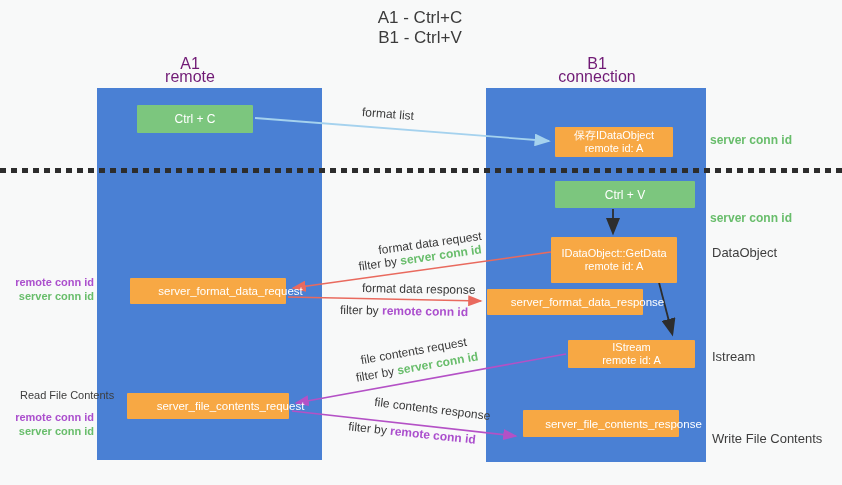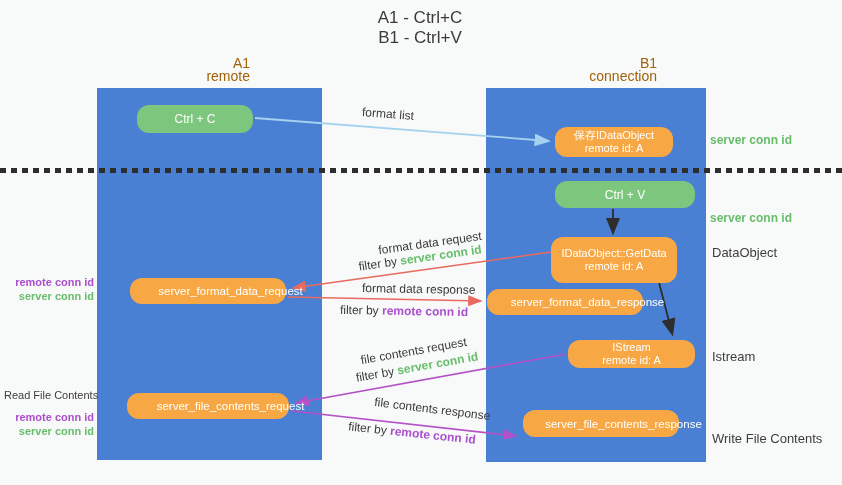--- a/index.html
+++ b/index.html
@@ -5,31 +5,31 @@
   html,body{margin:0;padding:0;}
   body{font-family:"Liberation Sans",sans-serif;background:#eee;}
   .stage{position:relative;width:842px;height:485px;background:#f8f9f9;overflow:hidden;}
 
   .col{position:absolute;background:#4a80d4;}
   .col-left{left:97px;top:88px;width:225px;height:372px;}
   .col-right{left:486px;top:88px;width:220px;height:374px;}
 
   .title{position:absolute;left:320px;top:8px;width:200px;text-align:center;
          font-size:17px;line-height:20px;color:#3b3b3b;}
-  .col-head{position:absolute;text-align:right;font-size:14px;line-height:13px;color:#a16207;}
+  .col-head{position:absolute;text-align:center;font-size:16px;line-height:13px;color:#701a75;}
   .col-head.left{left:130px;top:57px;width:120px;}
   .col-head.right{left:537px;top:57px;width:120px;}
 
   .dotted{position:absolute;left:0;top:168px;width:842px;height:5px;
           background:repeating-linear-gradient(90deg,#2d2d2d 0 6px,transparent 6px 11px);}
 
   .overlay{position:absolute;left:0;top:0;z-index:3;pointer-events:none;}
 
   .node{position:absolute;z-index:4;display:flex;flex-direction:column;align-items:center;
-        justify-content:center;color:#fff;text-align:center;border-radius:12px;}
+        justify-content:center;color:#fff;text-align:center;border-radius:1px;}
   .node.green{background:#7cc67e;font-size:12px;}
   .node.orange{background:#f7a844;}
   .node .l2{font-size:11px;line-height:13px;}
   .node .l1s{font-size:11.5px;margin-left:45px;}
 
   .n-ctrlc{left:137px;top:105px;width:116px;height:28px;}
   .n-save{left:555px;top:127px;width:118px;height:30px;}
   .n-ctrlv{left:555px;top:181px;width:140px;height:27px;}
   .n-getdata{left:551px;top:237px;width:126px;height:46px;}
   .n-freq{left:130px;top:278px;width:156px;height:26px;}
@@ -40,21 +40,21 @@
 
   .albl{position:absolute;z-index:5;font-size:12px;color:#3a3a3a;white-space:nowrap;}
   .g{color:#68bd6b;font-weight:bold;}
   .p{color:#ab4fcd;font-weight:bold;}
 
   .side{position:absolute;z-index:5;white-space:nowrap;}
   .side.dark{font-size:13px;color:#3d3d3d;}
   .side.small{font-size:12px;}
   .left-block{position:absolute;left:4px;width:90px;text-align:right;z-index:5;
               font-size:11px;font-weight:bold;line-height:14px;white-space:nowrap;}
-  .left-read{position:absolute;left:4px;width:72px;text-align:right;z-index:5;
+  .left-read{position:absolute;left:20px;width:72px;text-align:right;z-index:5;
              font-size:11px;color:#3d3d3d;white-space:nowrap;}
 </style>
 </head>
 <body>
 
 <div class="stage">
 
   <div class="title">
     <div>A1 - Ctrl+C</div>
     <div>B1 - Ctrl+V</div>

